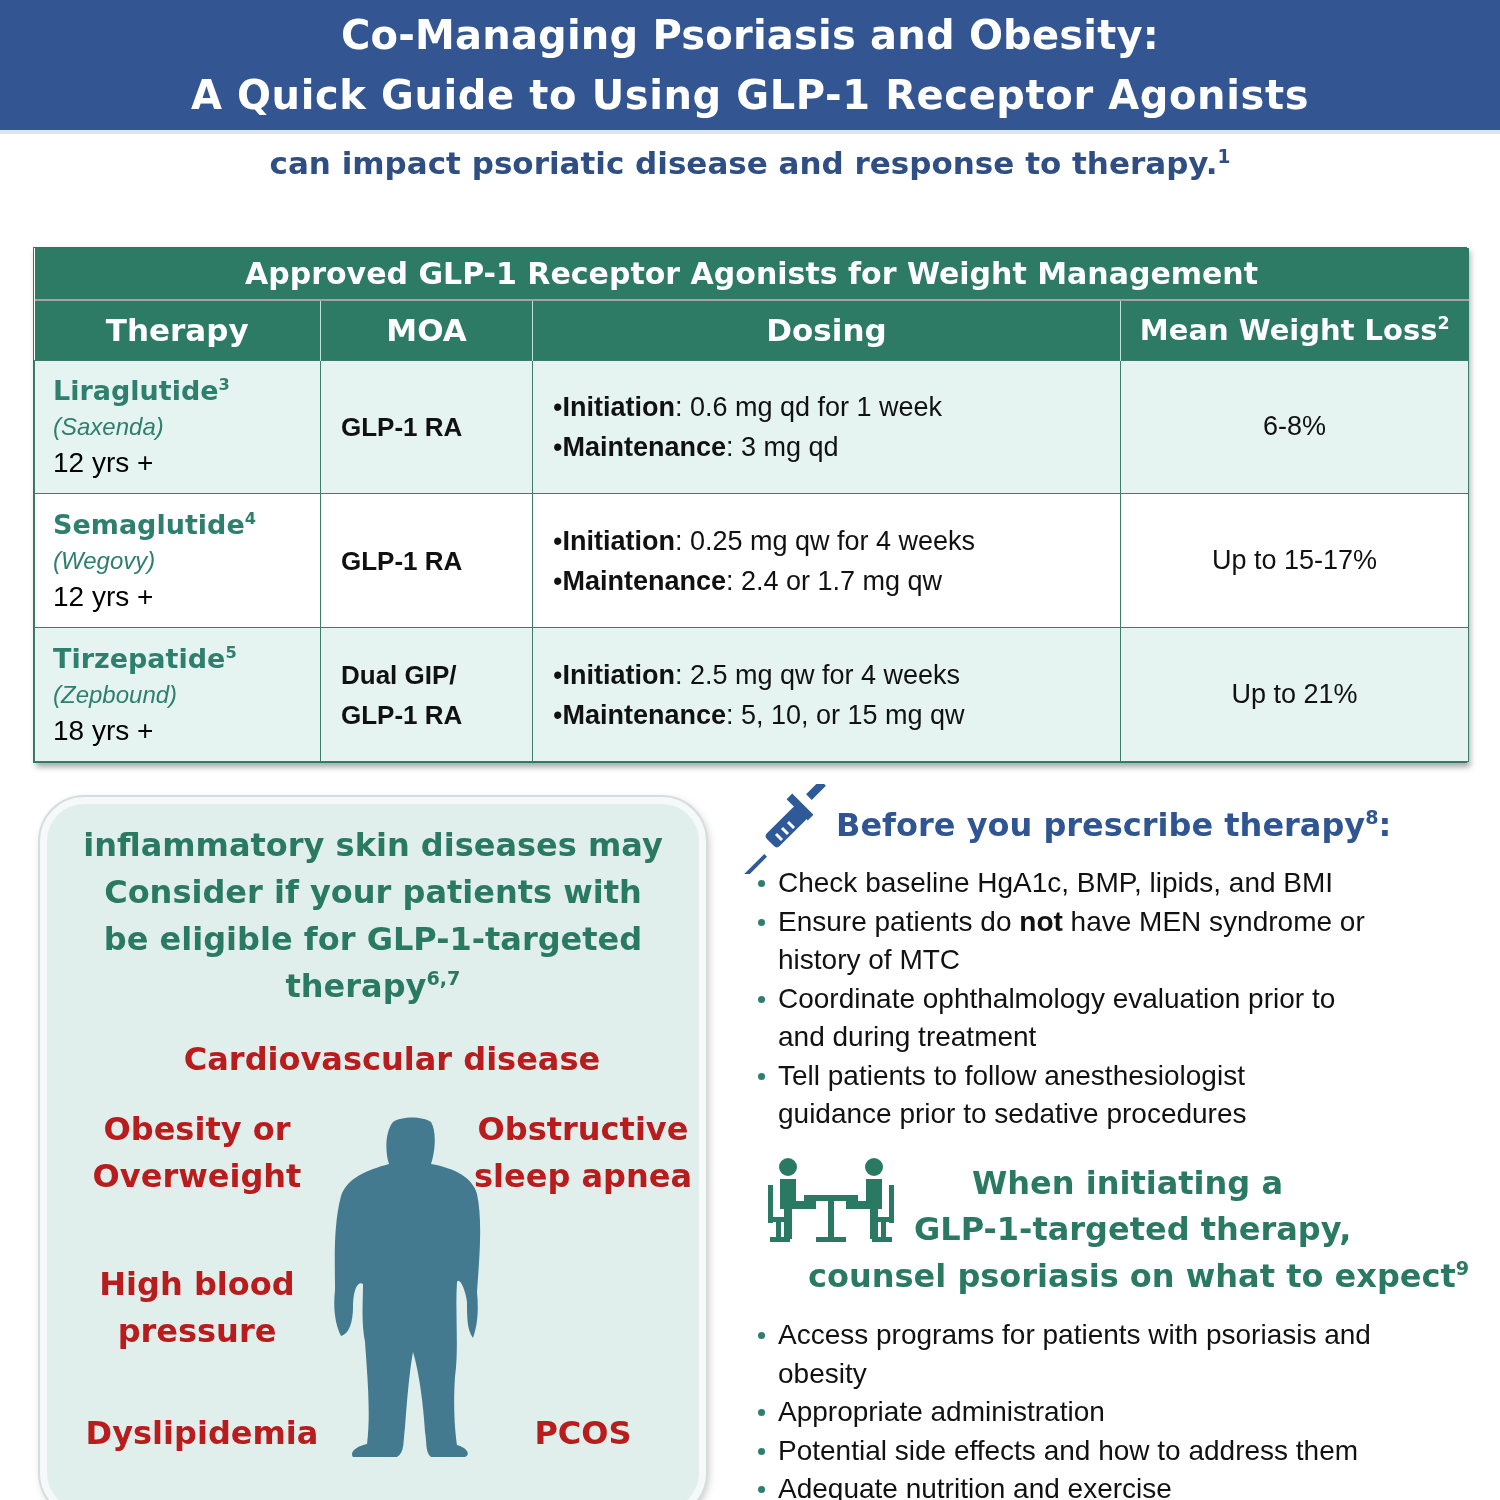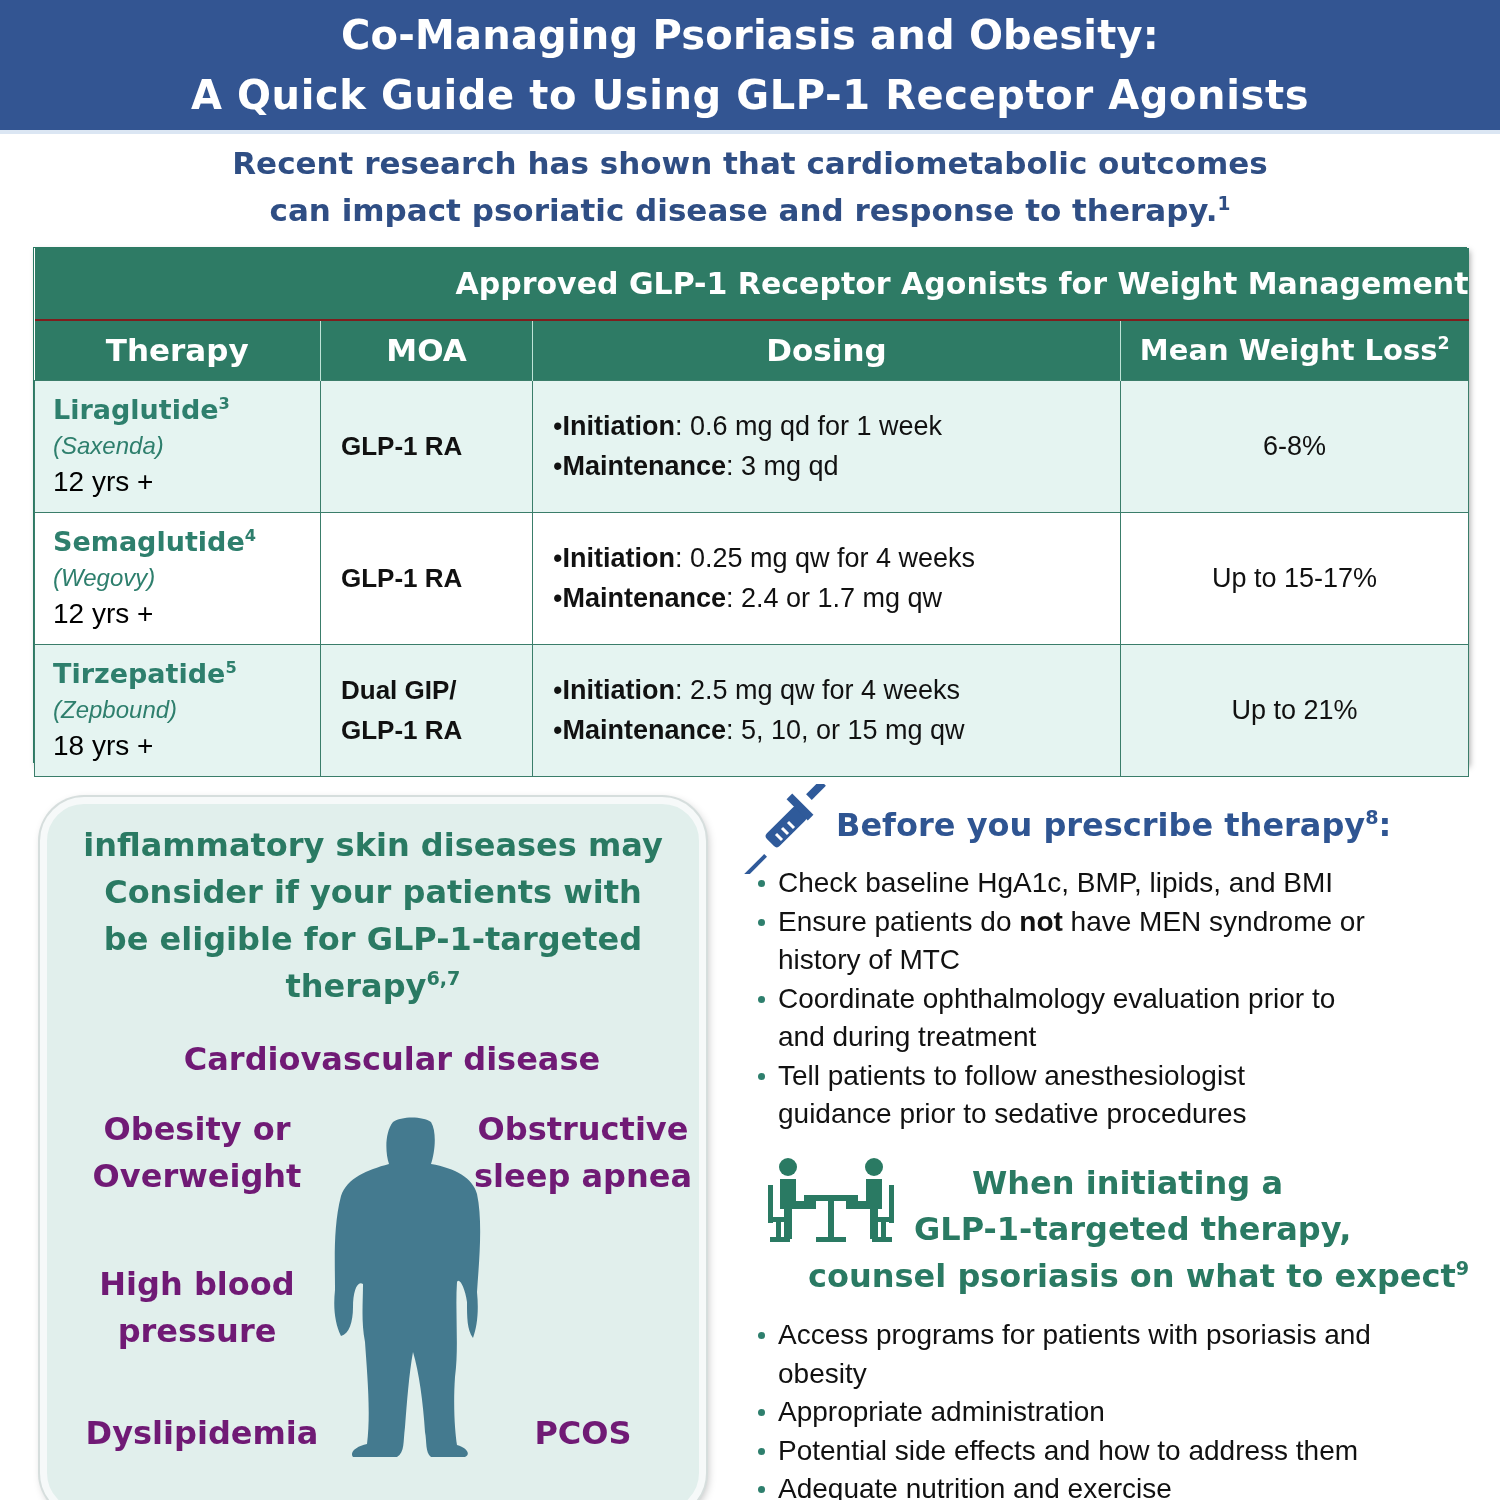--- a/index.html
+++ b/index.html
@@ -25,24 +25,23 @@
   }
   sup { font-size: 0.6em; vertical-align: super; line-height: 0; }
 
   .table-wrap {
     position: absolute; left: 33px; top: 247px; width: 1434px; height: 516px;
     box-shadow: 3px 4px 6px rgba(0,0,0,0.35);
     border: 1px solid #2c7a64;
   }
   table { width: 100%; height: 100%; border-collapse: collapse; table-layout: fixed; }
   .cap-row th {
-    background: #2e7b65; color: #fff; height: 72px;
+    background: #2e7b65; color: #fff; height: 52px;
     font-family: "DejaVu Sans", sans-serif; font-weight: bold; font-size: 30px;
-    border-bottom: 2px solid #7f1d1d;
-    text-align: right;
+    border-bottom: 2px solid #a3a3a3;
   }
   .head-row th {
     background: #2e7b65; color: #fff; height: 60px;
     font-family: "DejaVu Sans", sans-serif; font-weight: bold; font-size: 31px;
     border-right: 1px solid #bfe3d7;
   }
   .head-row th:last-child { border-right: none; font-size: 29px; }
   td { border: 1px solid #3a7d6a; vertical-align: middle; font-size: 27px; color: #111; }
   tr.alt td { background: #e5f4f1; }
   tr.plain td { background: #ffffff; }
@@ -59,21 +58,21 @@
     position: absolute; left: 40px; top: 797px; width: 666px; height: 720px;
     border-radius: 44px; background: #e1efec;
     border: 7px solid #f6f9f9;
     box-shadow: 0 0 0 2px #d6dedd, 2px 3px 8px rgba(0,0,0,0.25);
   }
   .panel-title {
     position: absolute; left: 0; top: 18px; width: 652px; text-align: center;
     color: #2a7a63; font-family: "DejaVu Sans", sans-serif; font-weight: bold; font-size: 32px; line-height: 47px;
   }
   .cond {
-    position: absolute; color: #701a75; font-family: "DejaVu Sans", sans-serif; font-weight: bold;
+    position: absolute; color: #b91c1c; font-family: "DejaVu Sans", sans-serif; font-weight: bold;
     font-size: 32px; line-height: 47px; text-align: center;
   }
   .silhouette { position: absolute; left: 280px; top: 308px; }
 
   .rx-header { position: absolute; left: 738px; top: 784px; }
   .rx-title {
     position: absolute; left: 836px; top: 800px; color: #2f5592;
     font-family: "DejaVu Sans", sans-serif; font-weight: bold; font-size: 32px; line-height: 50px;
   }
   .blist { position: absolute; list-style: none; }
@@ -92,21 +91,20 @@
 </head>
 <body>
 
 <div class="banner">
   <div class="t1">Co-Managing Psoriasis and Obesity:</div>
   <div class="t2">A Quick Guide to Using GLP-1 Receptor Agonists</div>
 </div>
 <div class="banner-line"></div>
 
 <div class="intro">
-  <div>Recent research has shown that cardiometabolic outcomes</div>
   <div><span>can impact psoriatic disease and response to therapy.</span><sup>1</sup></div>
 </div>
 
 <div class="table-wrap">
   <table>
     <colgroup>
       <col style="width:286px">
         <col style="width:212px">
         <col style="width:588px">
         <col style="width:348px">

